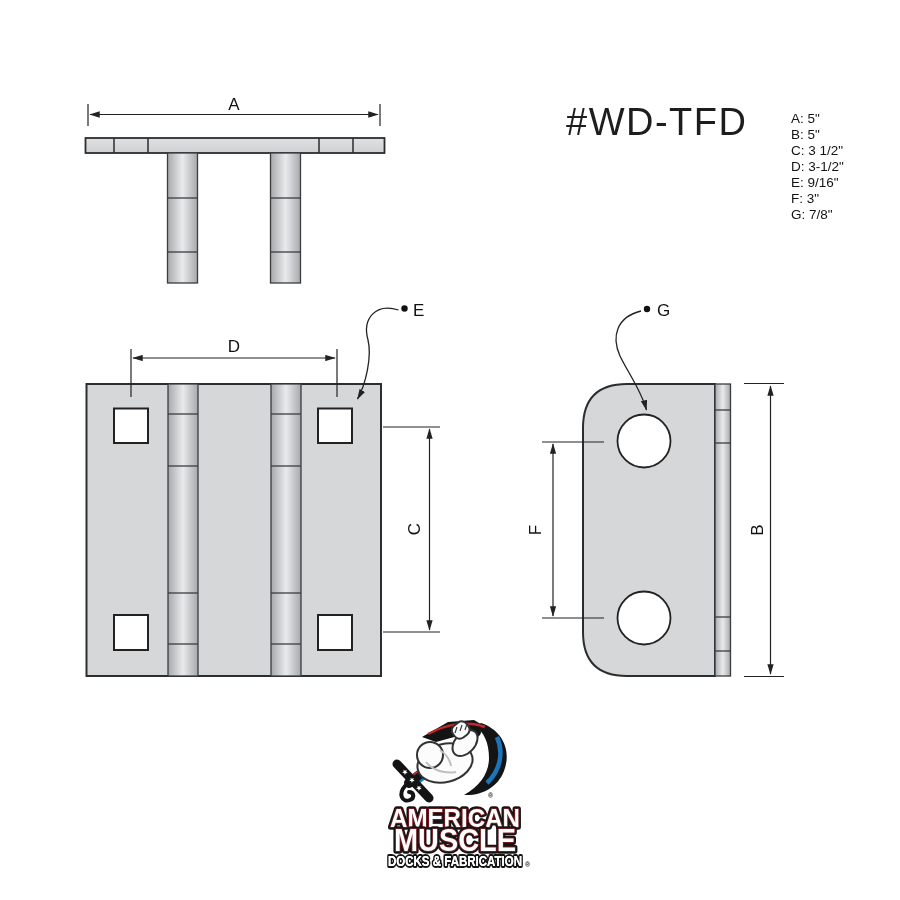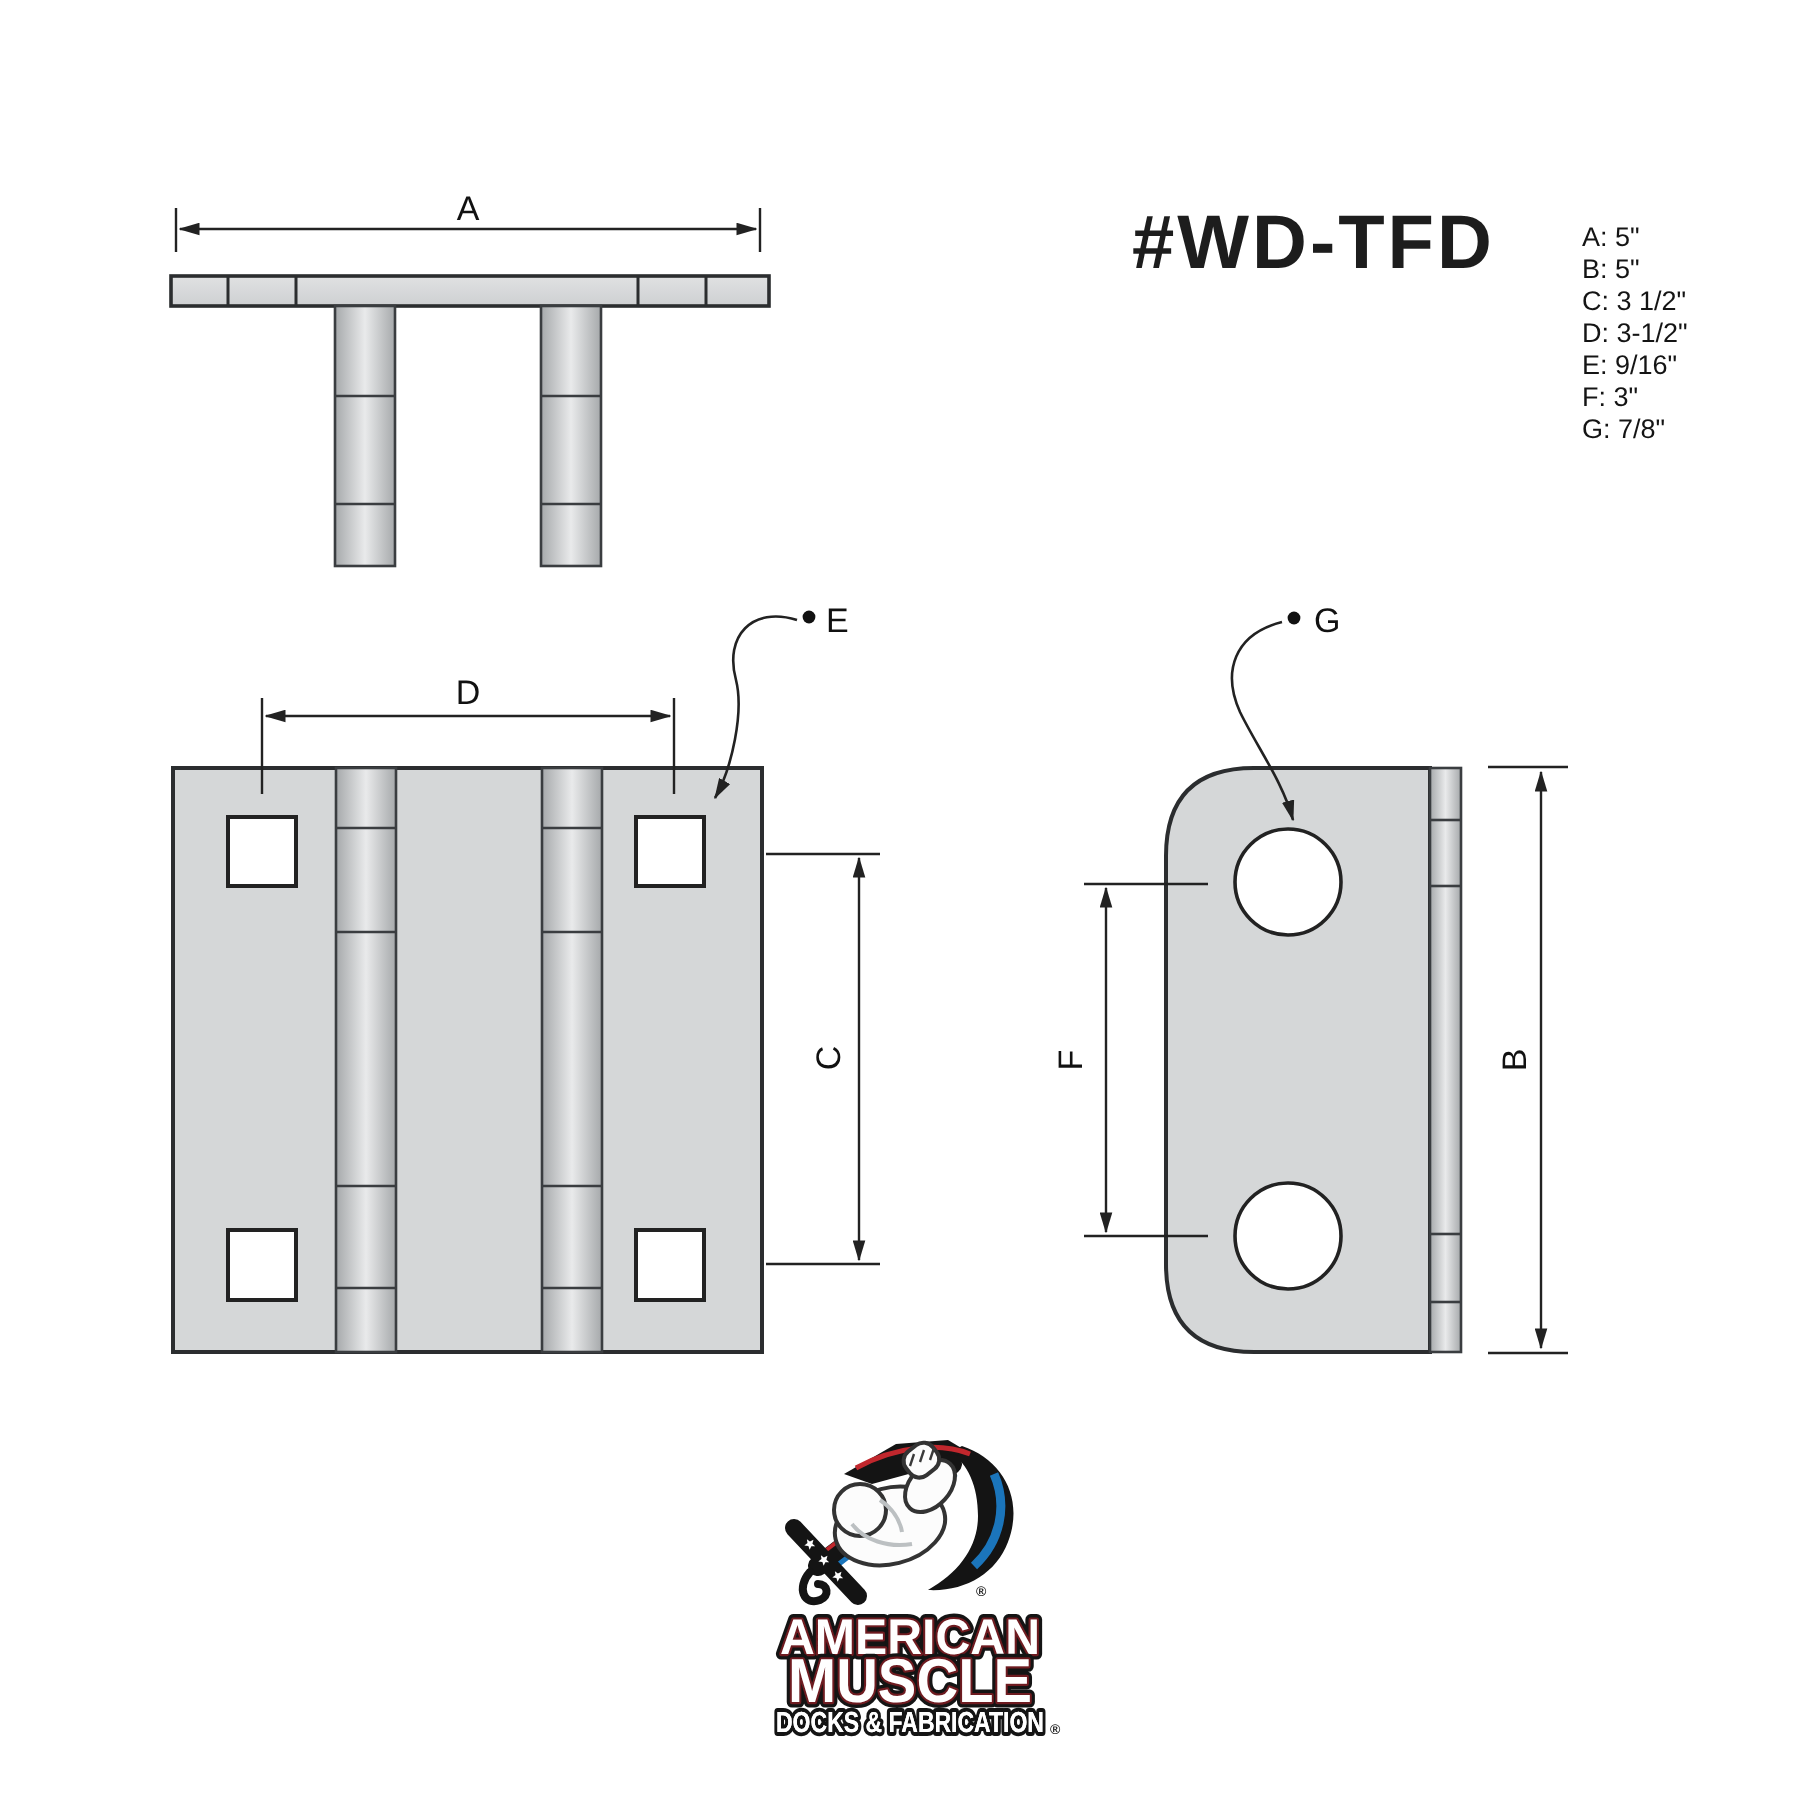--- a/index.html
+++ b/index.html
@@ -1,19 +1,19 @@
 <!DOCTYPE html>
 <html><head>
 <meta charset="utf-8">
 <style>
   html,body{margin:0;padding:0;background:#fff;}
   body{width:900px;height:900px;font-family:"Liberation Sans",sans-serif;}
   .canvas{position:relative;width:900px;height:900px;background:#ffffff;overflow:hidden;}
 
-  .part-number{position:absolute;left:566px;top:101px;font-size:38px;font-weight:700;
+  .part-number{position:absolute;left:566px;top:101px;font-size:38px;font-weight:400;
     color:#1d1d1d;letter-spacing:1.5px;}
   .specs{position:absolute;left:791px;top:111px;font-size:13.5px;line-height:16px;
     color:#141414;font-weight:500;}
 
   svg.sheet{position:absolute;left:0;top:0;}
 
   .plate{fill:#d5d7d8;stroke:#2b2d2f;stroke-width:2;}
   .bar{fill:url(#gb);stroke:#2b2d2f;stroke-width:1.8;}
   .web{fill:url(#gw);stroke:#3a3d40;stroke-width:1.3;}
   .wline{stroke:#3a3d40;stroke-width:1.3;}

